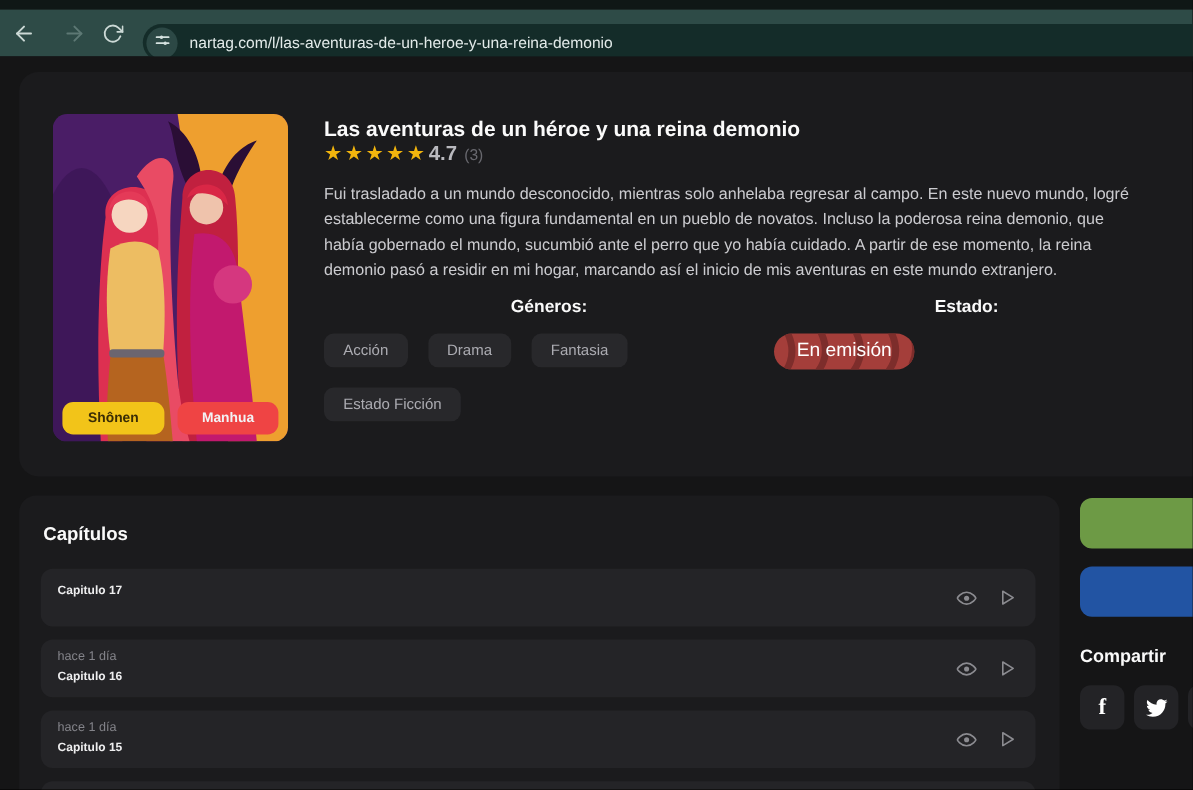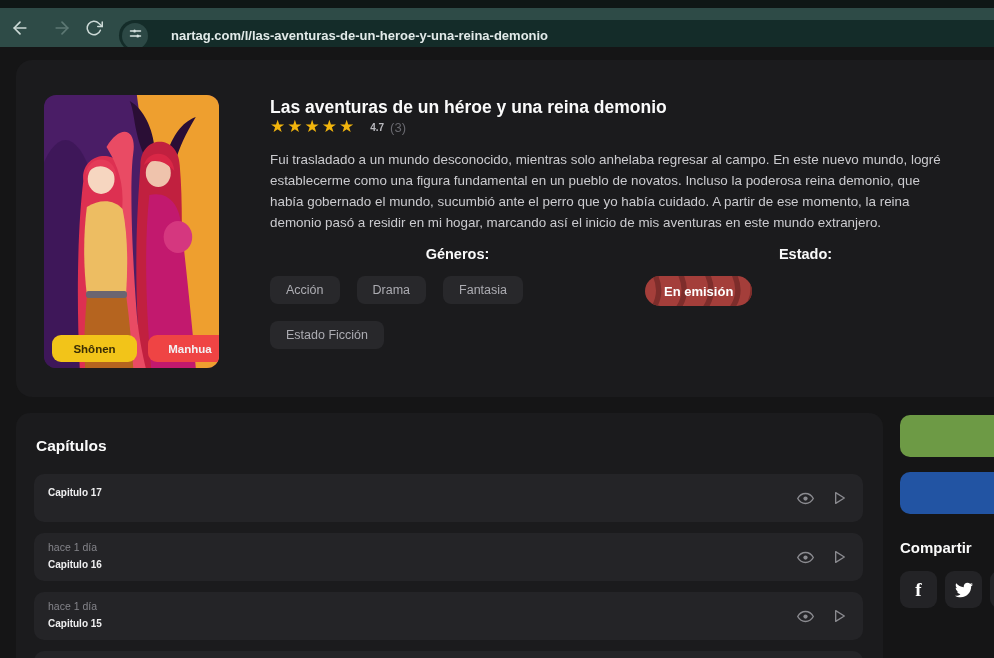--- a/index.html
+++ b/index.html
@@ -8,49 +8,49 @@
   #screen { position:relative; width:994px; height:658px; overflow:hidden; background:#151516; }
 
   
   .titlebar { position:absolute; left:0; top:0; width:994px; height:8px; background:#0f1716; }
   .toolbar { position:absolute; left:0; top:8px; width:994px; height:39px; background:#2e4b47; }
   .nav-btn { position:absolute; top:9px; width:24px; height:22px; border:none; background:transparent; color:#ccd9d6; cursor:pointer; padding:0; }
   .nav-btn svg { display:block; margin:auto; }
   .nav-btn.dim { color:#5d7874; }
   .urlbar { position:absolute; left:119px; top:12px; width:875px; height:31px; background:#142c29; border-radius:16px 0 0 16px; display:flex; align-items:center; cursor:text; }
   .site-circle { width:26px; height:26px; border-radius:50%; background:#2c4845; margin-left:3px; display:flex; align-items:center; justify-content:center; flex:0 0 auto; cursor:pointer; }
-  .url-text { color:#e2eae9; font-size:13px; margin-left:23px; white-space:nowrap;font-weight:bold; }
+  .url-text { color:#e2eae9; font-size:13px; margin-left:10px; white-space:nowrap; }
 
   
   .page { position:absolute; left:0; top:47px; width:994px; height:611px; background:#151516; }
 
   .info-card { position:absolute; left:16px; top:13px; width:978px; height:337px; background:#1b1b1d; border-radius:16px 0 0 16px; }
-  .cover { position:absolute; left:28px; top:35px; width:175px; height:273px; border-radius:12px; overflow:hidden; }
+  .cover { position:absolute; left:28px; top:35px; width:196px; height:273px; border-radius:12px; overflow:hidden; }
   .cover svg.art { position:absolute; inset:0; width:100%; height:100%; }
   .cover-tags { position:absolute; left:0; bottom:6px; width:100%; }
   .cover-tag { position:absolute; bottom:0; height:27px; border-radius:9px; font-size:11.5px; font-weight:bold; display:flex; align-items:center; justify-content:center; cursor:pointer; }
   .tag-0 { left:8px; width:85px; background:#f2c419; color:#3a2d05; }
   .tag-1 { left:104px; width:84px; background:#ef4444; color:#f2f2f4; }
 
   .info { position:absolute; left:254px; top:36px; right:28px; }
   .series-title { color:#fafafa; font-size:17.5px; font-weight:bold; line-height:22px; margin-bottom:0; }
   .rating-row { display:flex; align-items:center; margin-bottom:13px; }
   .stars { color:#f2b50d; font-size:17px; letter-spacing:2px; line-height:18px; }
-  .score { color:#b9b9be; font-size:10px; font-weight:bold; margin-left:14px; }
+  .score { color:#b9b9be; font-size:17px; font-weight:bold; margin-left:1px; }
   .count { color:#68686e; font-size:13px; margin-left:6px; }
   .desc { color:#cbcbcf; font-size:13.4px; line-height:21px; max-width:682px; margin-bottom:12px; }
   .meta { display:flex; }
   .col-genres { width:375px; }
   .col-status { flex:1; }
   .meta h3 { color:#fafafa; font-size:14.5px; font-weight:bold; line-height:18px; margin-bottom:13px;text-align:center; }
   .pills { display:flex; flex-wrap:wrap; gap:17px; max-width:320px; }
   .pill { background:#28282b; color:#acacb2; font-size:12.5px; padding:7px 16px; border-radius:8px; cursor:pointer; white-space:nowrap; }
   .status-badge { position:relative; display:inline-flex; align-items:center; justify-content:center; height:30px; padding:0 19px; border-radius:16px; overflow:hidden; background:#a43e3a; cursor:default; }
   .status-badge svg { position:absolute; inset:0; width:100%; height:100%; }
-  .status-badge span { position:relative; color:#fff; font-size:13px; font-weight:bold; }
+  .status-badge span { position:relative; color:#fff; font-size:16px; font-weight:normal; }
 
   .chapters-card { position:absolute; left:16px; top:366px; width:867px; height:300px; background:#1b1b1d; border-radius:14px; }
   .chapters-heading { color:#fafafa; font-size:15.5px; font-weight:bold; padding:24px 0 0 20px; }
   .chapter-list { margin-top:19px; }
   .chapter-row { position:relative; height:48px; margin:0 20px 11px 18px; background:#242427; border-radius:10px; padding:8px 0 0 14px; cursor:pointer; }
   .ch-time { color:#84848a; font-size:10.5px; line-height:13px; }
   .ch-title { color:#eeeeef; font-size:10px; font-weight:bold; line-height:17px; margin-top:2px; }
   .ch-icons { position:absolute; right:16px; top:0; height:48px; display:flex; align-items:center; gap:17px; }
   .ch-icons .icn { color:#8b8b90; display:flex; cursor:pointer; }
   .chapter-row.partial { height:48px; }

